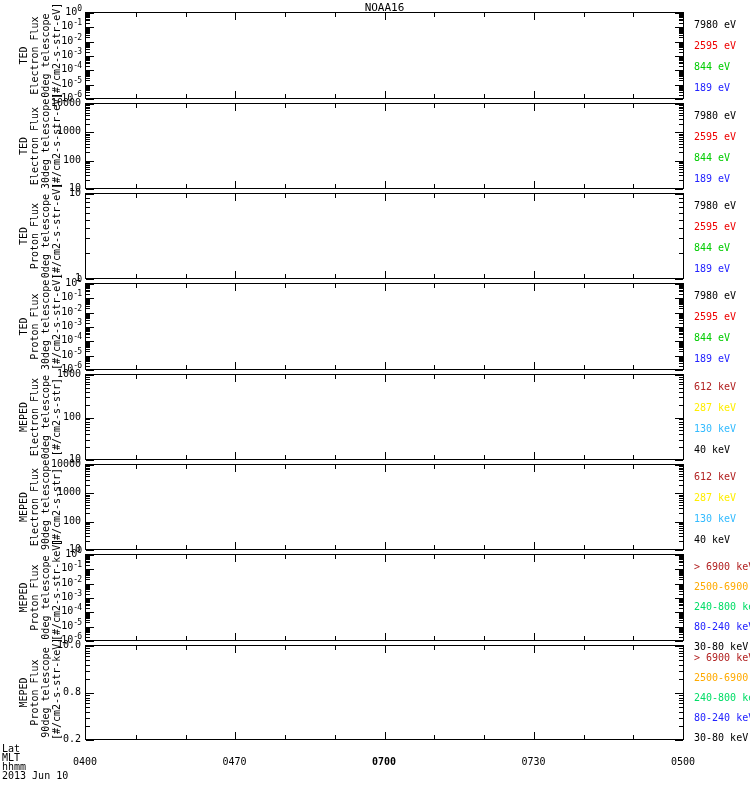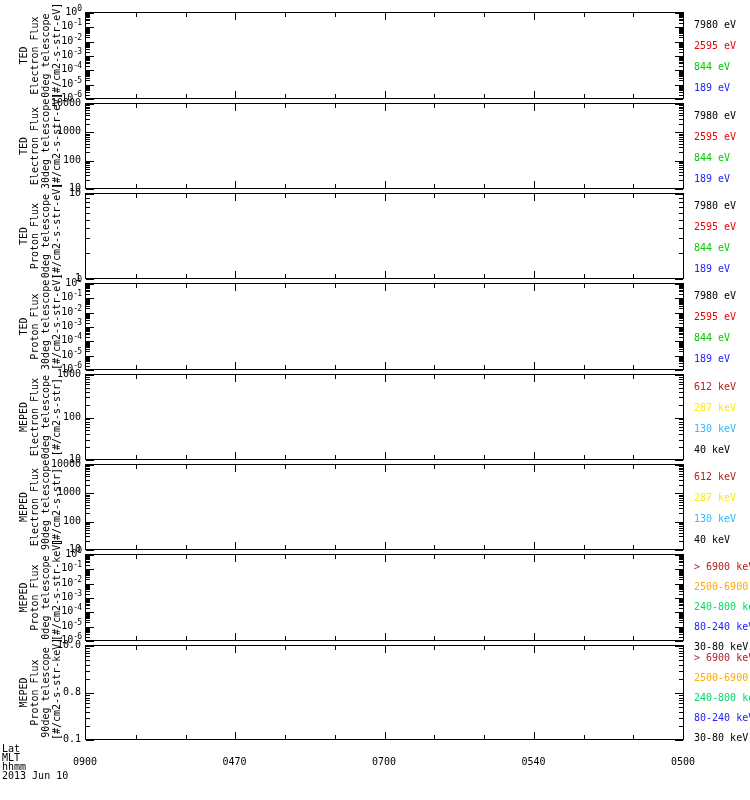--- a/index.html
+++ b/index.html
@@ -14,20 +14,21 @@
   .rot{position:absolute;transform-origin:top left;text-align:center;font-size:10px;line-height:11px;white-space:nowrap;}
   .rot .rl{height:11px;}
   .xlab{position:absolute;font-size:10px;line-height:10px;text-align:center;width:60px;}
   .title{position:absolute;left:85px;width:599px;text-align:center;top:1px;font-size:11px;}
   .foot{position:absolute;left:2px;font-size:10px;line-height:10px;white-space:nowrap;}
 </style>
 </head>
 <body>
 
 <div id="stage">
+  <div class="title">NOAA16</div>
   <div id="panels">
       <div class="panel" style="left: 85px; top: 12px; width: 599px; height: 87px;">
         <div class="tick" style="left: 0px; top: 0px; width: 8px; height: 1px;"></div>
         <div class="tick" style="right: 0px; top: 0px; width: 8px; height: 1px;"></div>
         <div class="tick" style="left: 0px; top: 14px; width: 8px; height: 1px;"></div>
         <div class="tick" style="right: 0px; top: 14px; width: 8px; height: 1px;"></div>
         <div class="tick" style="left: 0px; top: 29px; width: 8px; height: 1px;"></div>
         <div class="tick" style="right: 0px; top: 29px; width: 8px; height: 1px;"></div>
         <div class="tick" style="left: 0px; top: 43px; width: 8px; height: 1px;"></div>
         <div class="tick" style="right: 0px; top: 43px; width: 8px; height: 1px;"></div>
@@ -852,37 +853,37 @@
         <div class="tick" style="left: 398px; bottom: 0px; width: 1px; height: 4px;"></div>
         <div class="tick" style="left: 448px; top: 0px; width: 1px; height: 7px;"></div>
         <div class="tick" style="left: 448px; bottom: 0px; width: 1px; height: 7px;"></div>
         <div class="tick" style="left: 498px; top: 0px; width: 1px; height: 4px;"></div>
         <div class="tick" style="left: 498px; bottom: 0px; width: 1px; height: 4px;"></div>
         <div class="tick" style="left: 547px; top: 0px; width: 1px; height: 4px;"></div>
         <div class="tick" style="left: 547px; bottom: 0px; width: 1px; height: 4px;"></div>
       </div>
       <div class="ylab" style="left: 0px; width: 81px; top: 640px;">10.0</div>
       <div class="ylab" style="left: 0px; width: 81px; top: 687px;">0.8</div>
-      <div class="ylab" style="left: 0px; width: 81px; top: 734px;">0.1</div>
+      <div class="ylab" style="left: 0px; width: 81px; top: 734px;">0.2</div>
       <div class="rot" style="left: 18px; top: 645px; width: 95px; transform: translateY(95px) rotate(-90deg);">
         <div class="rl">MEPED</div>
         <div class="rl">Proton Flux</div>
         <div class="rl">90deg telescope</div>
         <div class="rl">[#/cm2-s-str-keV]</div>
       </div>
       <div class="chlab" style="left: 694px; top: 653px; color: rgb(178, 34, 34);">&gt; 6900 keV</div>
       <div class="chlab" style="left: 694px; top: 673px; color: rgb(255, 170, 0);">2500-6900</div>
       <div class="chlab" style="left: 694px; top: 693px; color: rgb(0, 221, 102);">240-800 keV</div>
       <div class="chlab" style="left: 694px; top: 713px; color: rgb(34, 34, 255);">80-240 keV</div>
       <div class="chlab" style="left: 694px; top: 733px; color: rgb(0, 0, 0);">30-80 keV</div>
     </div>
   <div id="xlabels">
-      <div class="xlab" style="left: 55px; top: 757px;">0900</div>
+      <div class="xlab" style="left: 55px; top: 757px;">0400</div>
       <div class="xlab" style="left: 204.5px; top: 757px;">0470</div>
-      <div class="xlab" style="left: 354px; top: 757px;">0700</div>
-      <div class="xlab" style="left: 503.5px; top: 757px;">0540</div>
+      <div class="xlab" style="left: 354px; top: 757px; font-weight: bold;">0700</div>
+      <div class="xlab" style="left: 503.5px; top: 757px;">0730</div>
       <div class="xlab" style="left: 653px; top: 757px;">0500</div>
     </div>
   <div class="foot" style="top:744px">Lat</div>
   <div class="foot" style="top:753px">MLT</div>
   <div class="foot" style="top:762px">hhmm</div>
   <div class="foot" style="top:771px">2013 Jun 10</div>
 </div>
 
 </body></html>

